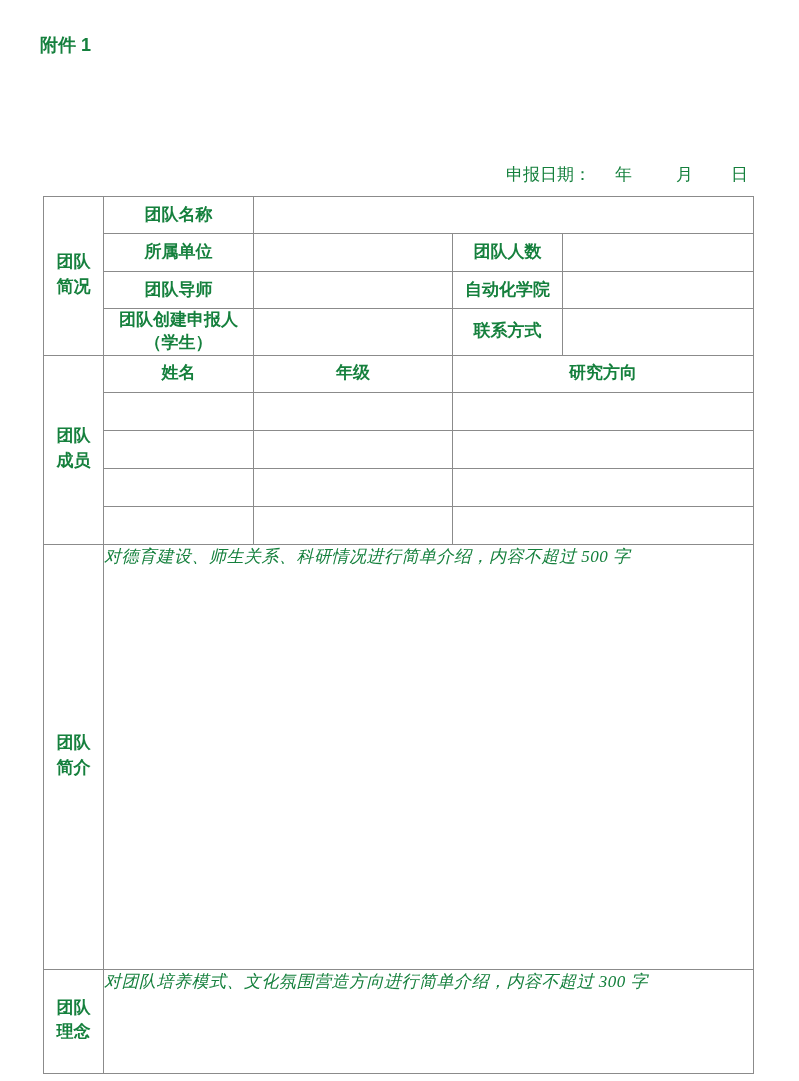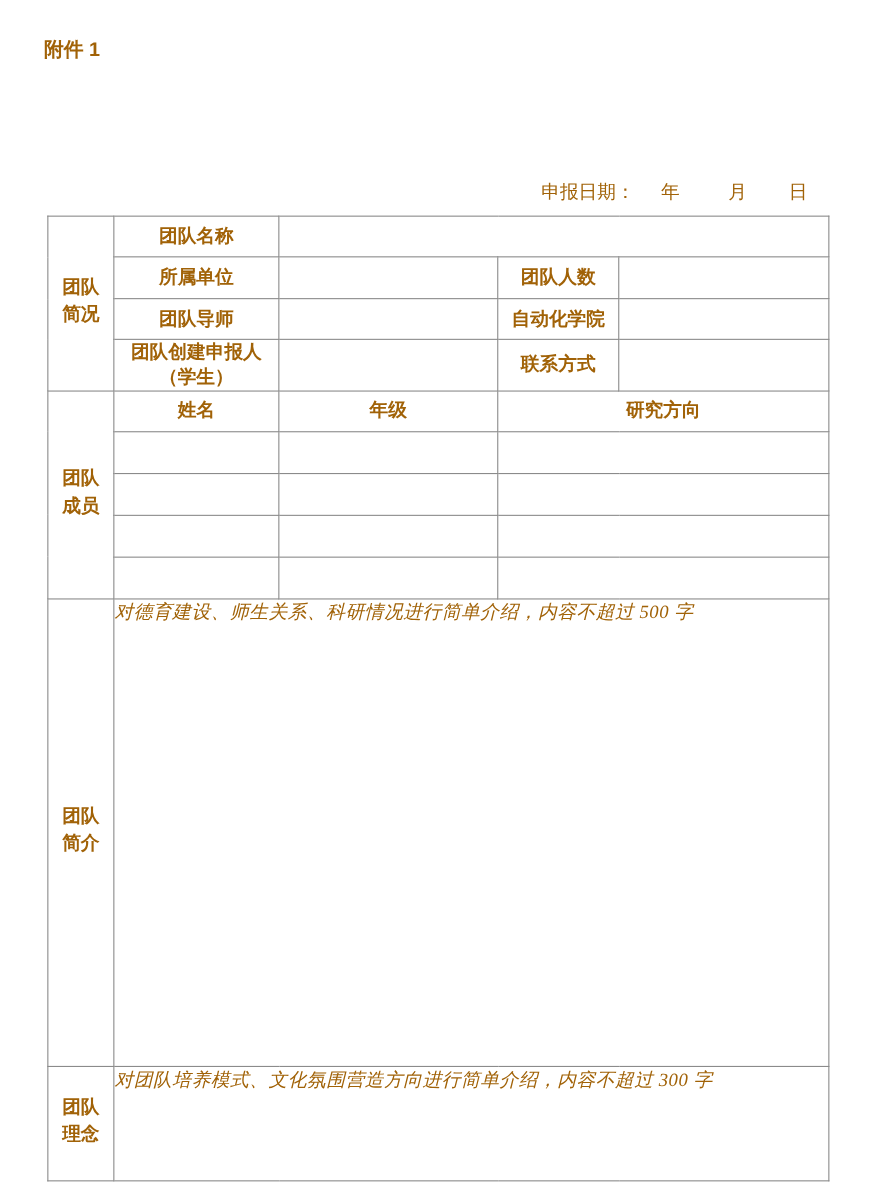--- a/index.html
+++ b/index.html
@@ -1,21 +1,21 @@
 <!DOCTYPE html>
 <html><head>
 <meta charset="utf-8">
 <style>
   html, body { margin: 0; padding: 0; background: #ffffff; }
   .page {
     position: relative;
     width: 799px;
     height: 1081px;
     background: #ffffff;
-    color: #a16207;
+    color: #15803d;
     font-family: "Liberation Sans", sans-serif;
     overflow: hidden;
   }
   .attachment {
     position: absolute;
     left: 40px;
     top: 33px;
     font-size: 18px;
     font-weight: 600;
   }
@@ -29,21 +29,21 @@
     font-size: 27px;
     line-height: 46px;
     letter-spacing: 1px;
   }
   .date-line {
     position: absolute;
     top: 163px;
     left: 0;
     width: 100%;
     box-sizing: border-box;
-    padding-right: 65px;
+    padding-right: 51px;
     text-align: right;
     font-family: "Liberation Serif", serif;
     font-size: 17px;
   }
   .date-line .gap-y { margin-left: 24px; }
   .date-line .gap-m { margin-left: 44px; }
   .date-line .gap-d { margin-left: 38px; }
 
   table.form {
     position: absolute;

